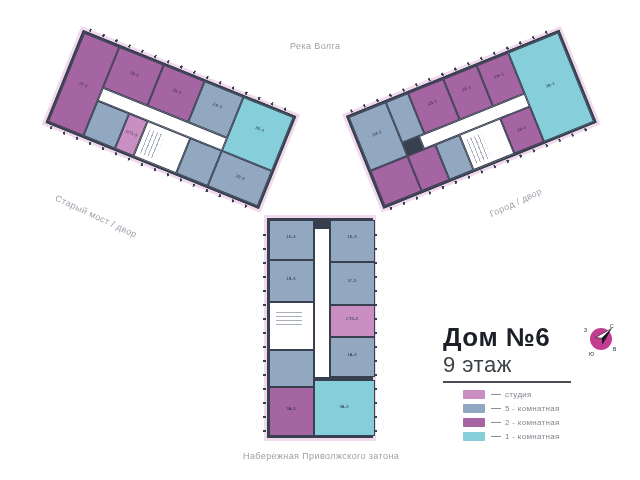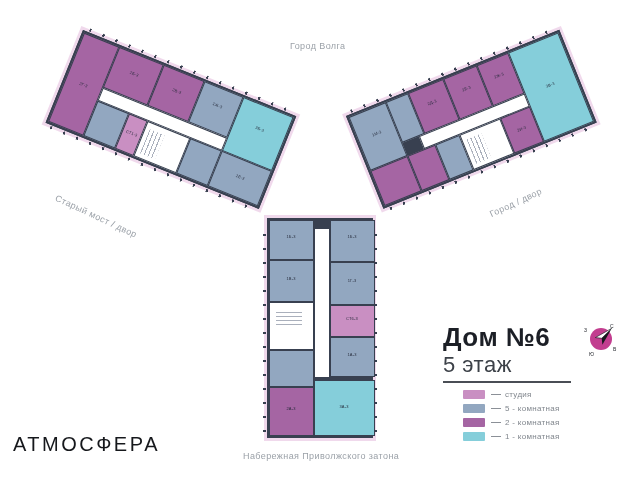--- a/index.html
+++ b/index.html
@@ -36,21 +36,21 @@
   #logo{position:absolute;left:13px;top:433px;font-size:20px;font-weight:400;color:#16181c;
         letter-spacing:2.5px;}
   
   #compass{position:absolute;left:582px;top:320px;}
 </style>
 </head>
 <body>
 
 <div id="stage">
 
-  <div class="street" style="left:290px;top:41px;">Город Волга</div>
+  <div class="street" style="left:290px;top:41px;">Река Волга</div>
   <div class="street" style="left:58px;top:193px;transform:rotate(25deg);transform-origin:0 0;">Старый мост / двор</div>
   <div class="street" style="left:488px;top:210px;transform:rotate(-25deg);transform-origin:0 0;">Город / двор</div>
   <div class="street" style="left:243px;top:451px;">Набережная Приволжского затона</div>
 
   <div class="wing" style="left: 83px; top: 30px; width: 230px; height: 100px; transform: rotate(22deg); transform-origin: 0px 0px; background: rgb(56, 64, 80);">
     <div class="ticks-h" style="top:-6px;"></div>
     <div class="ticks-h" style="bottom:-6px;"></div>
     <div class="room" style="left: 0px; top: 0px; width: 38px; height: 96px; background: rgb(165, 101, 163);"></div>
     <div class="room" style="left: 38px; top: 0px; width: 48px; height: 44px; background: rgb(165, 101, 163);"></div>
     <div class="room" style="left: 86px; top: 0px; width: 44px; height: 44px; background: rgb(165, 101, 163);"></div>
@@ -118,21 +118,21 @@
     <span class="u" style="left:9px;top:56px;">1В-3</span>
     <span class="u" style="left:9px;top:186px;">2А-3</span>
     <span class="u" style="left:70px;top:14px;">1Б-3</span>
     <span class="u" style="left:70px;top:58px;">1Г-3</span>
     <span class="u" style="left:70px;top:96px;">СТ6-3</span>
     <span class="u" style="left:70px;top:132px;">1А-3</span>
     <span class="u" style="left:62px;top:184px;">3А-3</span>
   </div>
 
   <div id="house-title">Дом №6</div>
-  <div id="floor-subtitle">5 этаж</div>
+  <div id="floor-subtitle">9 этаж</div>
   <div id="title-divider"></div>
 
   <div id="compass">
     <svg width="38" height="38" viewBox="0 0 38 38">
       <circle cx="19" cy="19" r="11" fill="#c23d8f"></circle>
       <g transform="rotate(45 19 19)">
         <polygon points="19,4 24,22 19,18" fill="#15171c"></polygon>
         <polygon points="19,4 14,22 19,18" fill="#ffffff" stroke="#15171c" stroke-width="0.6"></polygon>
       </g>
       <text x="28" y="8" font-size="5" fill="#2a2d33">С</text>
@@ -158,15 +158,14 @@
       <div class="ldash"></div>
       <div class="llabel">2 - комнатная</div>
     </div>
     <div class="lrow">
       <div class="sw" style="background: rgb(133, 206, 218);"></div>
       <div class="ldash"></div>
       <div class="llabel">1 - комнатная</div>
     </div>
   </div>
 
-  <div id="logo">АТМОСФЕРА</div>
 
 </div>
 
 </body></html>

